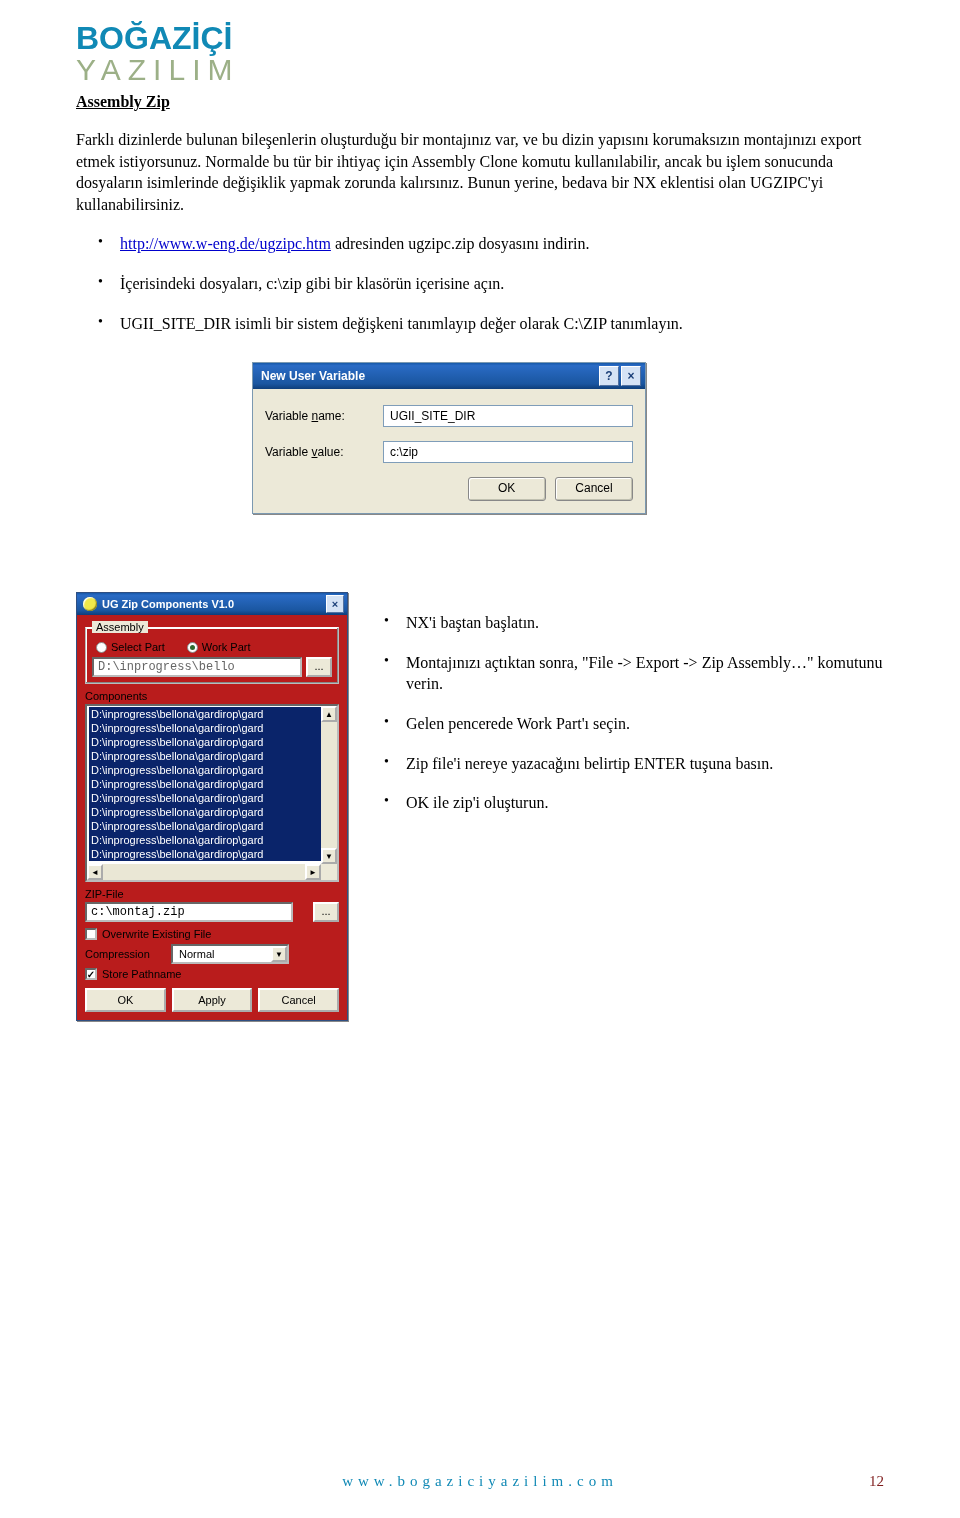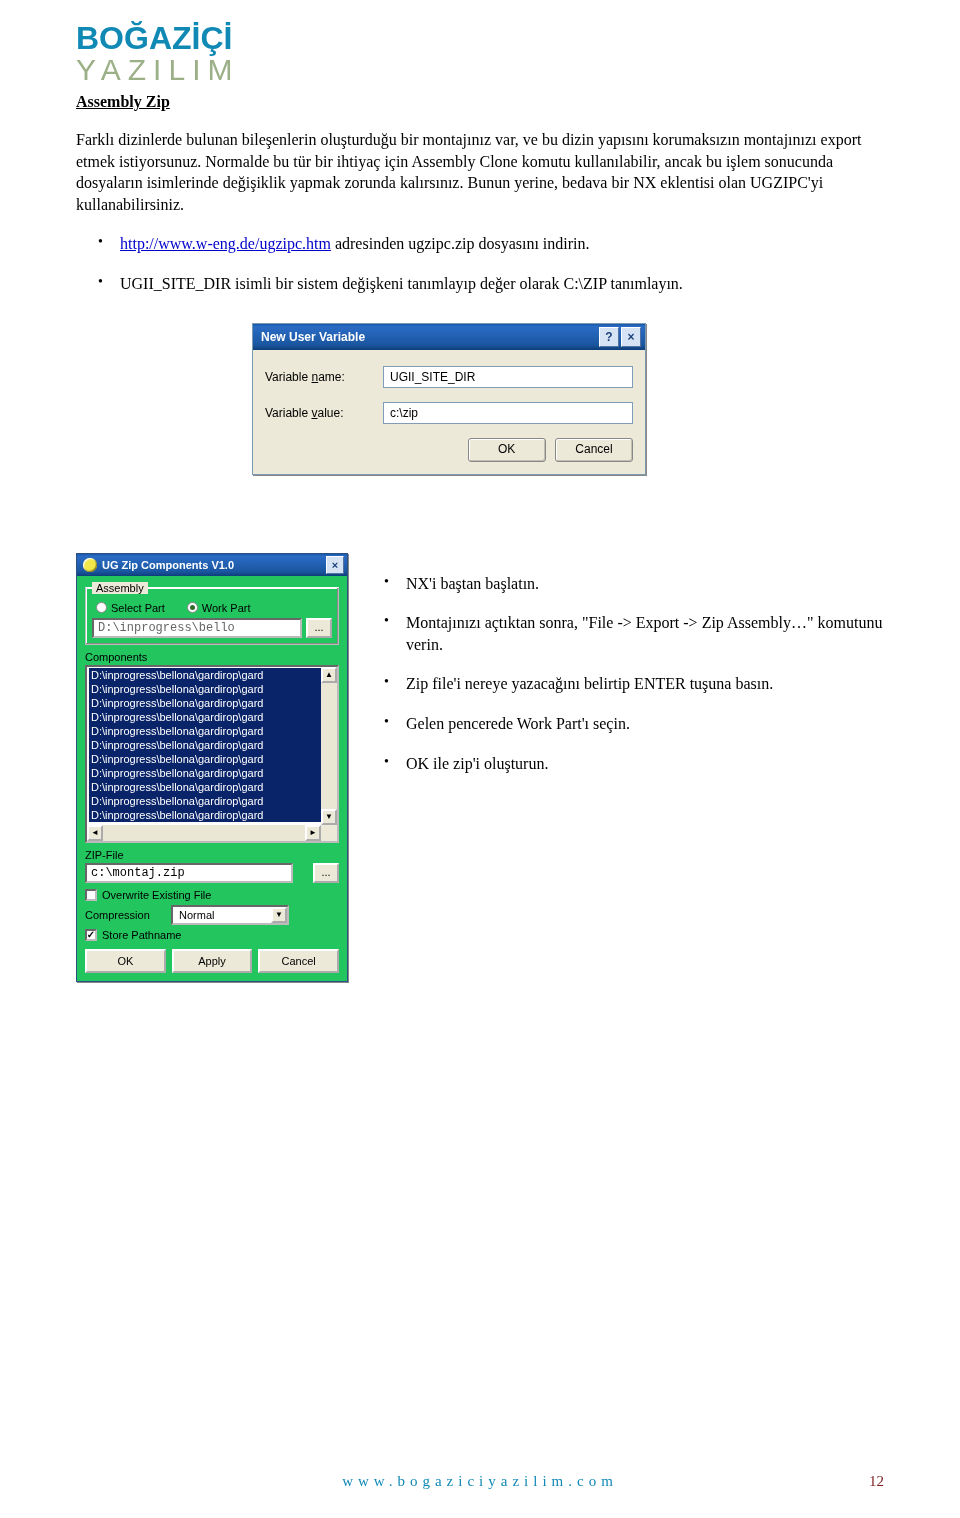--- a/index.html
+++ b/index.html
@@ -128,21 +128,21 @@
   
   .lower { display: flex; gap: 28px; margin-top: 78px; }
   .left-col { width: 272px; flex-shrink: 0; }
   .right-col { flex: 1; }
 
   
   .dialog2 {
     width: 272px;
     font-family: Tahoma, Arial, sans-serif;
     font-size: 11px;
-    background: #22c55e;
+    background: #b91c1c;
     border: 1px solid #2f4f82;
     box-shadow: 1px 1px 0 #888;
   }
   .titlebar2 {
     height: 22px;
     background: linear-gradient(to bottom, #1658a8, #2a6bc5 10%, #1a56a0 80%, #0e3e7a);
     color: #fff;
     display: flex;
     align-items: center;
     padding: 0 3px 0 6px;
@@ -345,20 +345,21 @@
 </div>
 
 <div class="heading">Assembly Zip</div>
 
 <div class="para">Farklı dizinlerde bulunan bileşenlerin oluşturduğu bir montajınız var, ve bu dizin yapısını korumaksızın montajınızı export etmek istiyorsunuz. Normalde bu tür bir ihtiyaç için Assembly Clone komutu kullanılabilir, ancak bu işlem sonucunda dosyaların isimlerinde değişiklik yapmak zorunda kalırsınız. Bunun yerine, bedava bir NX eklentisi olan UGZIPC'yi kullanabilirsiniz.</div>
 
 <ul class="bullets">
   <li>
     <a class="link">http://www.w-eng.de/ugzipc.htm</a><span> adresinden ugzipc.zip dosyasını indirin.</span>
   </li>
+  <li>İçerisindeki dosyaları, c:\zip gibi bir klasörün içerisine açın.</li>
   <li>UGII_SITE_DIR isimli bir sistem değişkeni tanımlayıp değer olarak C:\ZIP tanımlayın.</li>
 </ul>
 
 <div class="dialog1">
   <div class="titlebar">
     <span class="titlebar-text">New User Variable</span>
     <div class="titlebar-btns">
       <div class="tbtn">?</div>
       <div class="tbtn">×</div>
     </div>
@@ -465,22 +466,22 @@
           <div class="winbtn2">Cancel</div>
         </div>
       </div>
     </div>
   </div>
 
   <div class="right-col">
     <ul class="bullets-right">
       <li>NX'i baştan başlatın.</li>
       <li>Montajınızı açtıktan sonra, "File -&gt; Export -&gt; Zip Assembly…" komutunu verin.</li>
+      <li>Gelen pencerede Work Part'ı seçin.</li>
       <li>Zip file'i nereye yazacağını belirtip ENTER tuşuna basın.</li>
-      <li>Gelen pencerede Work Part'ı seçin.</li>
       <li>OK ile zip'i oluşturun.</li>
     </ul>
   </div>
 </div>
 
 <div class="footer">
   <span class="footer-url">www.bogaziciyazilim.com</span>
   <span class="footer-page">12</span>
 </div>
 

